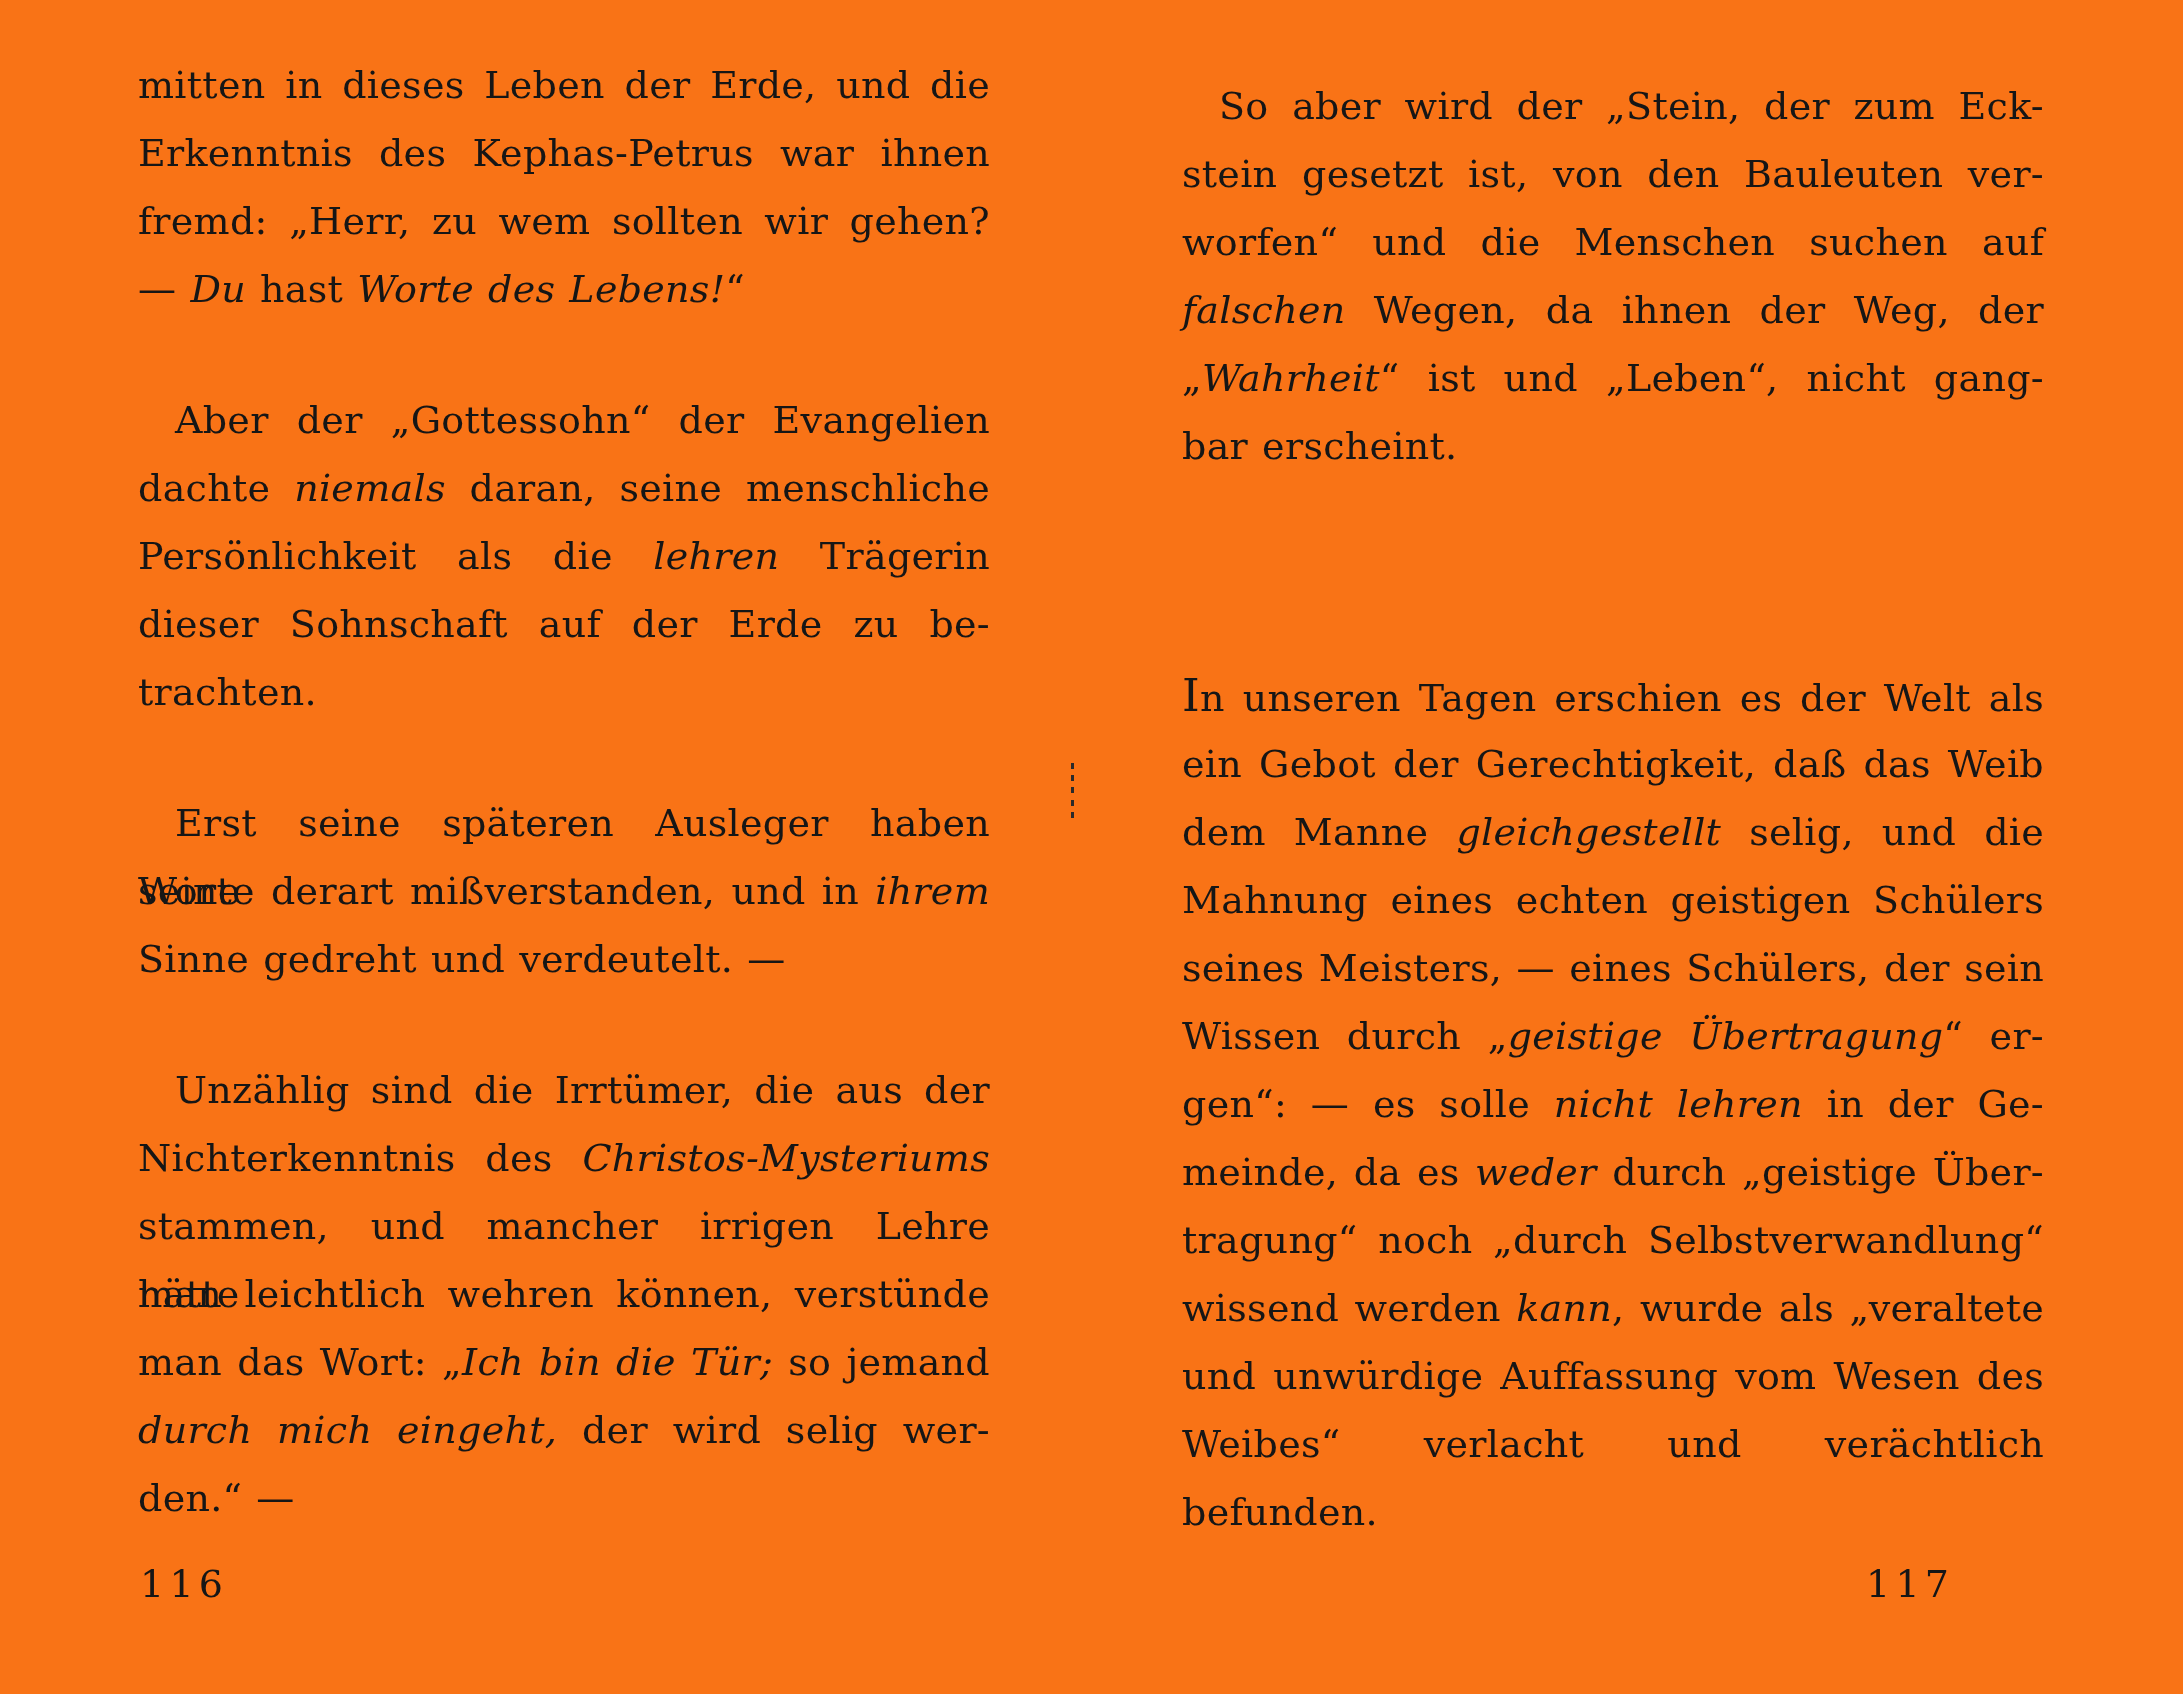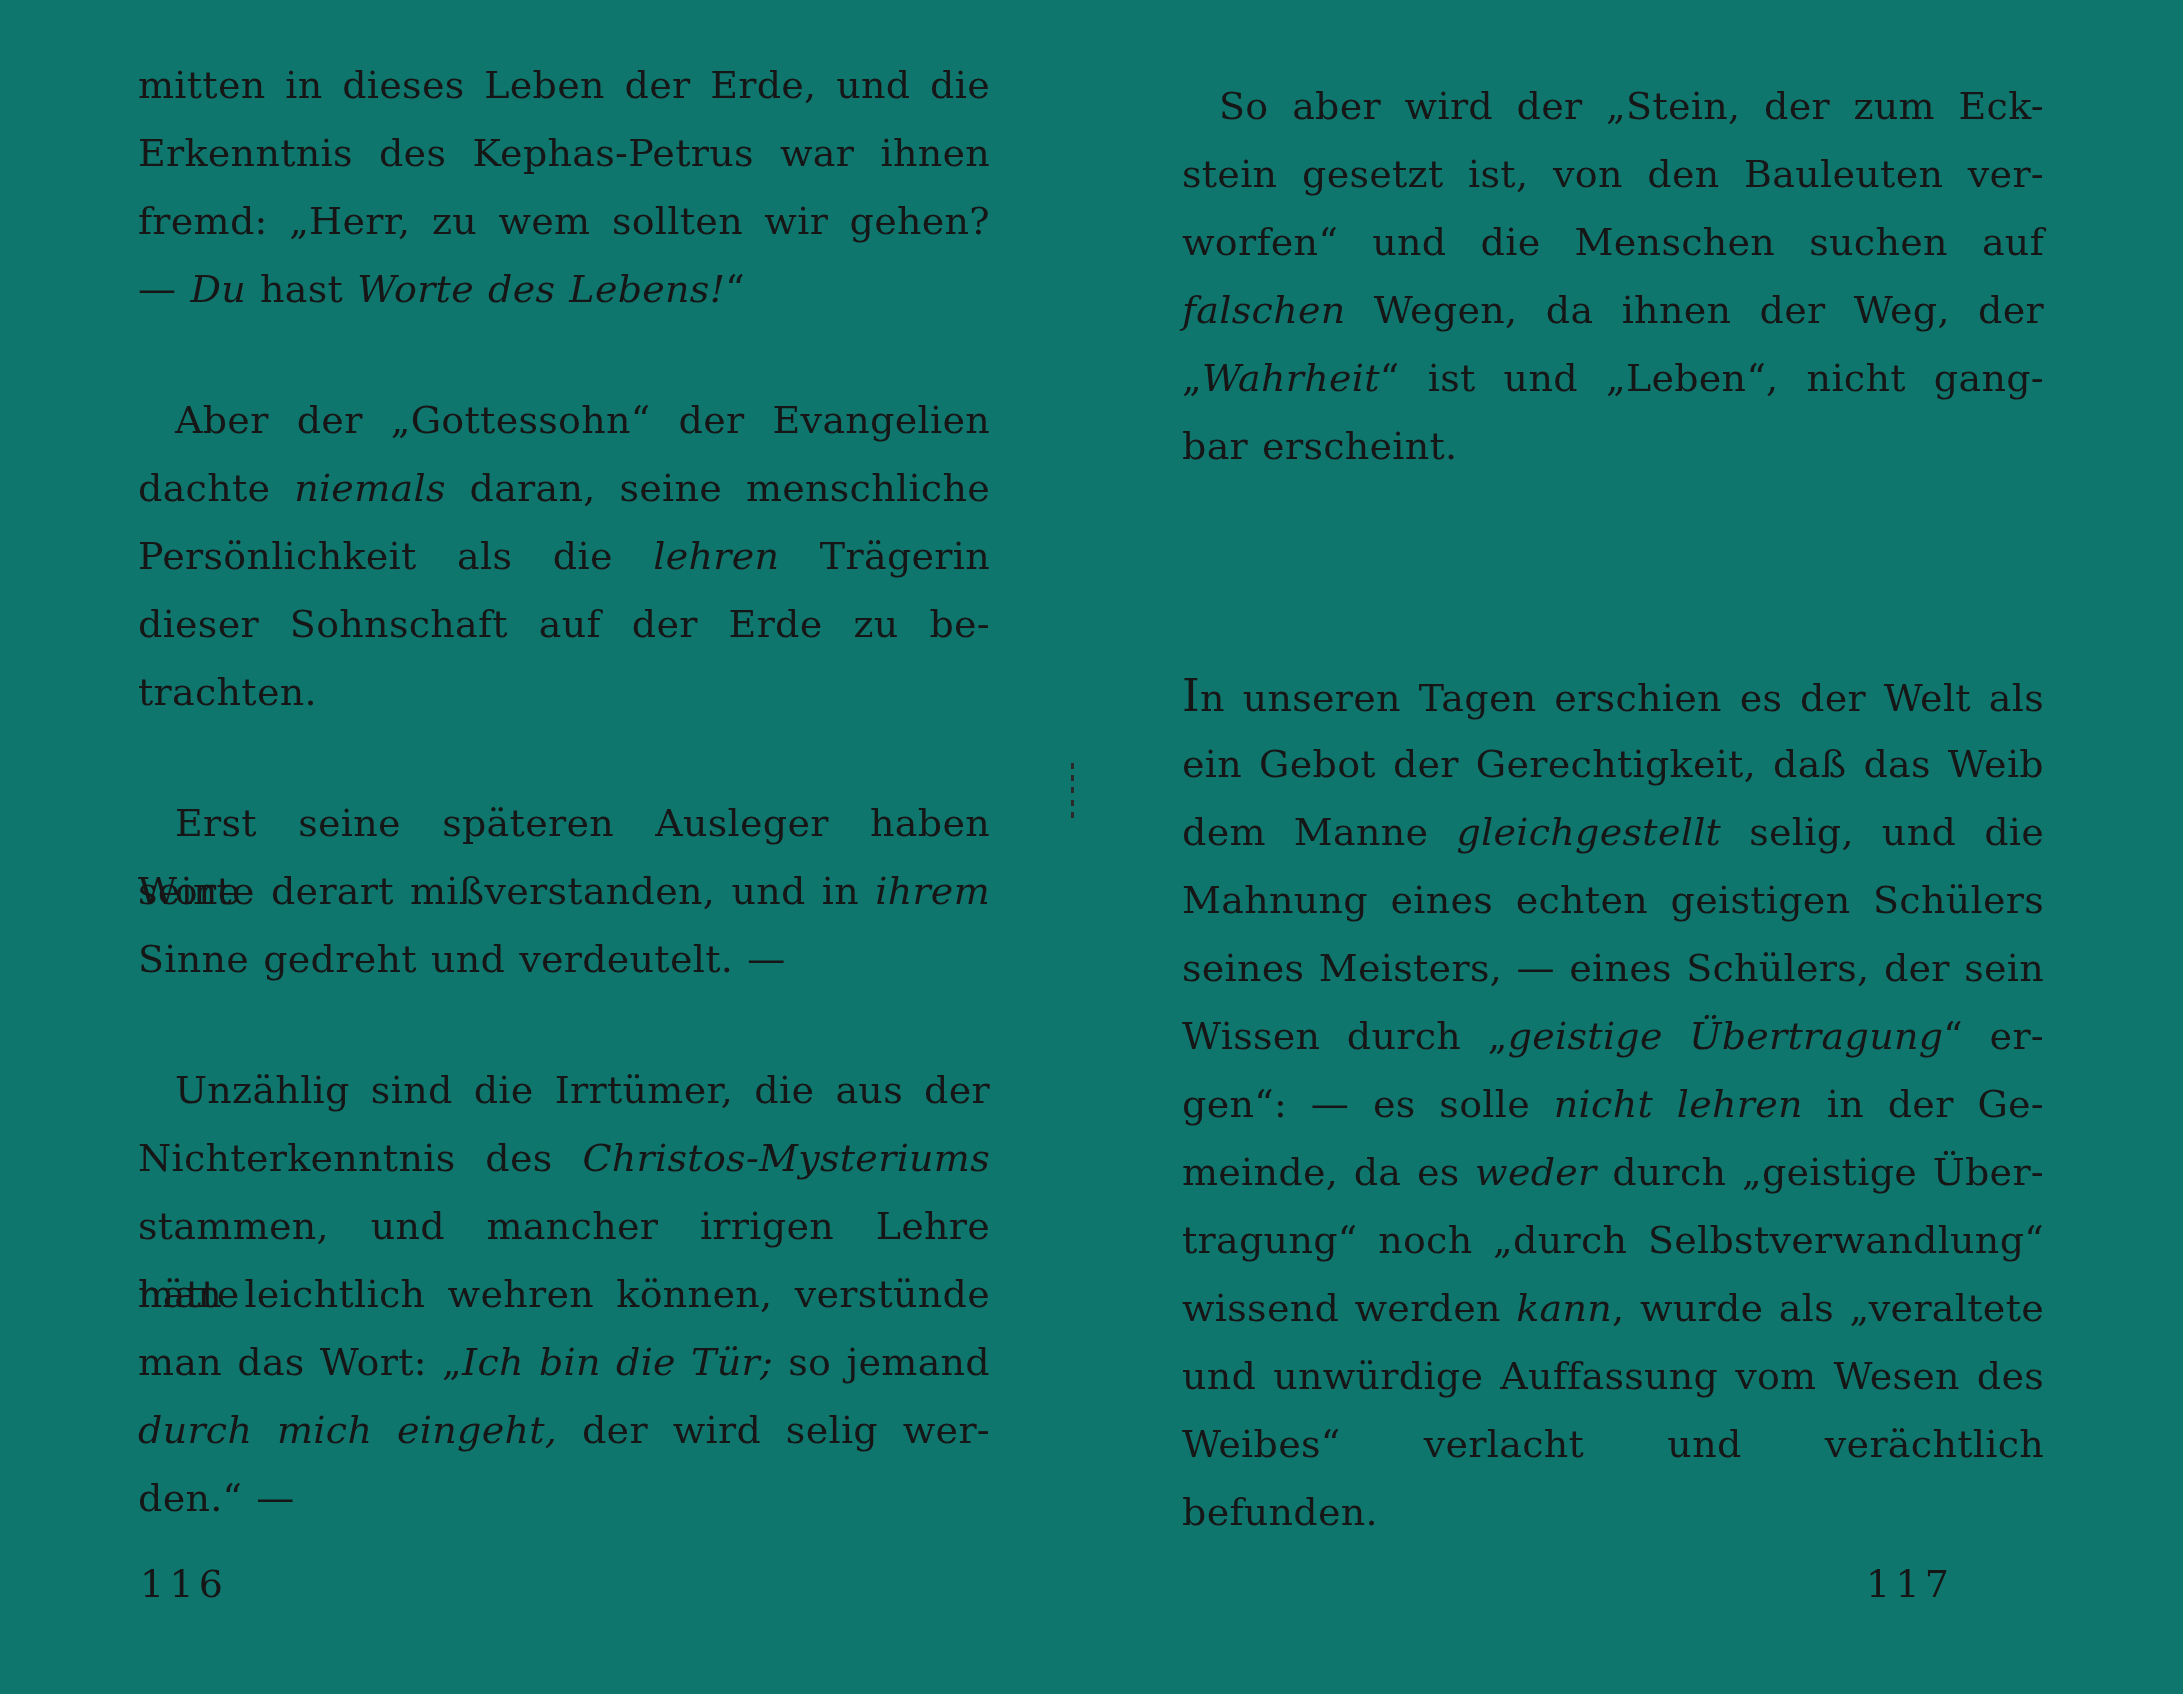--- a/index.html
+++ b/index.html
@@ -4,21 +4,21 @@
 <style>
   html, body {
     margin: 0;
     padding: 0;
     background: #ffffff;
   }
   #book-spread {
     position: relative;
     width: 2184px;
     height: 1694px;
-    background: #0f766e;
+    background: #f97316;
     overflow: hidden;
     font-family: "DejaVu Serif", "Liberation Serif", serif;
     color: #161616;
   }
   .page {
     position: absolute;
     top: 0;
   }
   #left-page {
     left: 138px;

